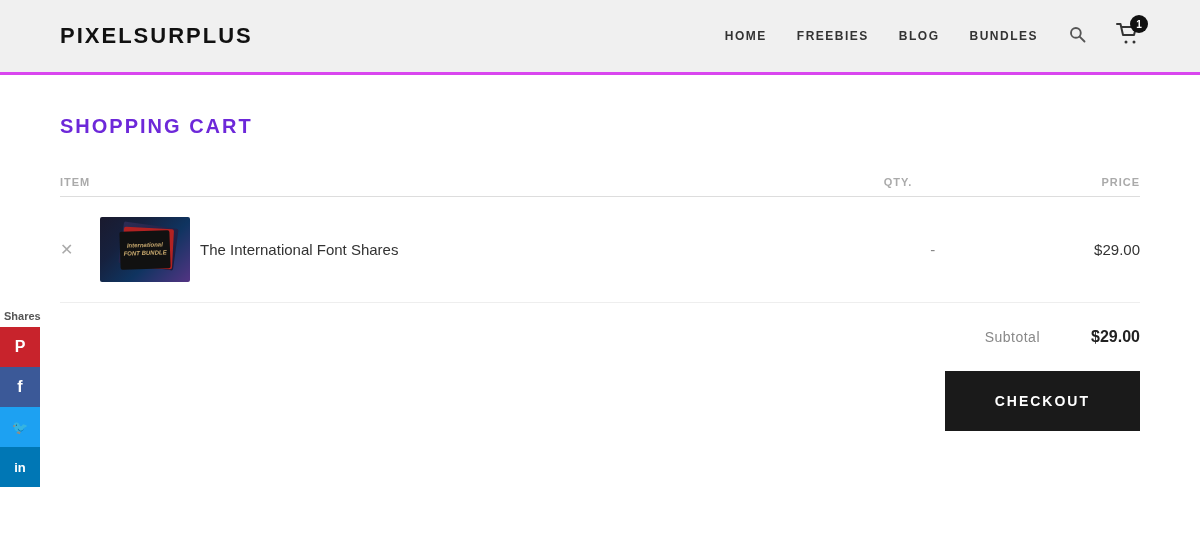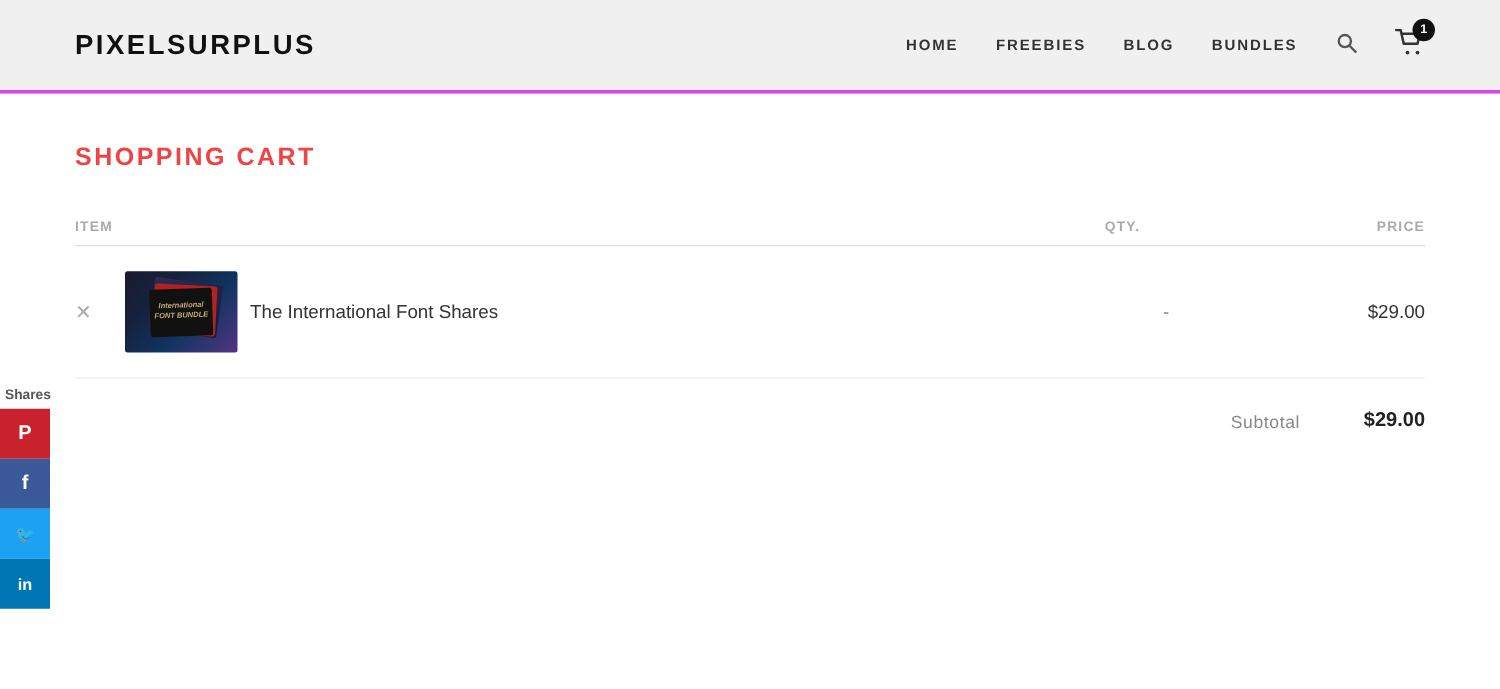--- a/index.html
+++ b/index.html
@@ -64,21 +64,21 @@
     .main {
       background: #fff;
       min-height: 476px;
       padding: 40px 60px 40px 60px;
     }
 
     .page-title {
       font-size: 20px;
       font-weight: 900;
       letter-spacing: 2px;
-      color: #ef4444;
+      color: #6d28d9;
       text-transform: uppercase;
       margin-bottom: 30px;
     }
 
     
     .cart-table {
       width: 100%;
       border-collapse: collapse;
     }
     .cart-table thead tr {
@@ -335,13 +335,16 @@
         <td class="td-price">$29.00</td>
       </tr>
     </tbody>
   </table>
 
   <div class="subtotal-row">
     <span class="subtotal-label">Subtotal</span>
     <span class="subtotal-value">$29.00</span>
   </div>
 
+  <div class="checkout-wrap">
+    <button class="checkout-btn">CHECKOUT</button>
+  </div>
 </main>
 
 </body></html>

